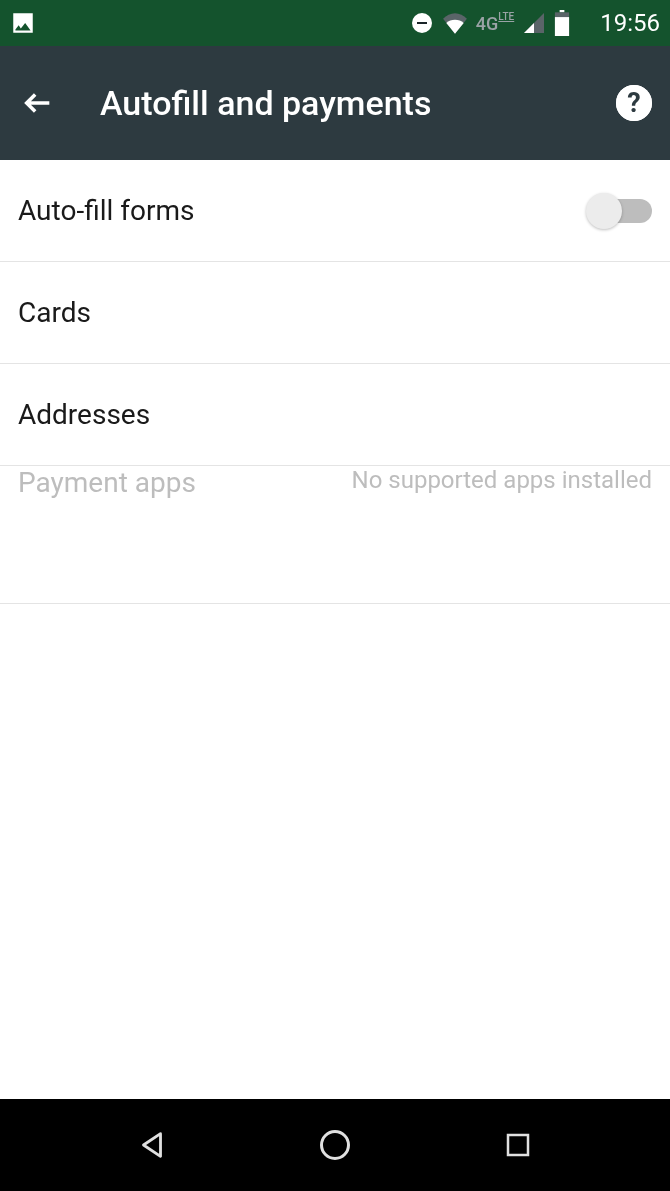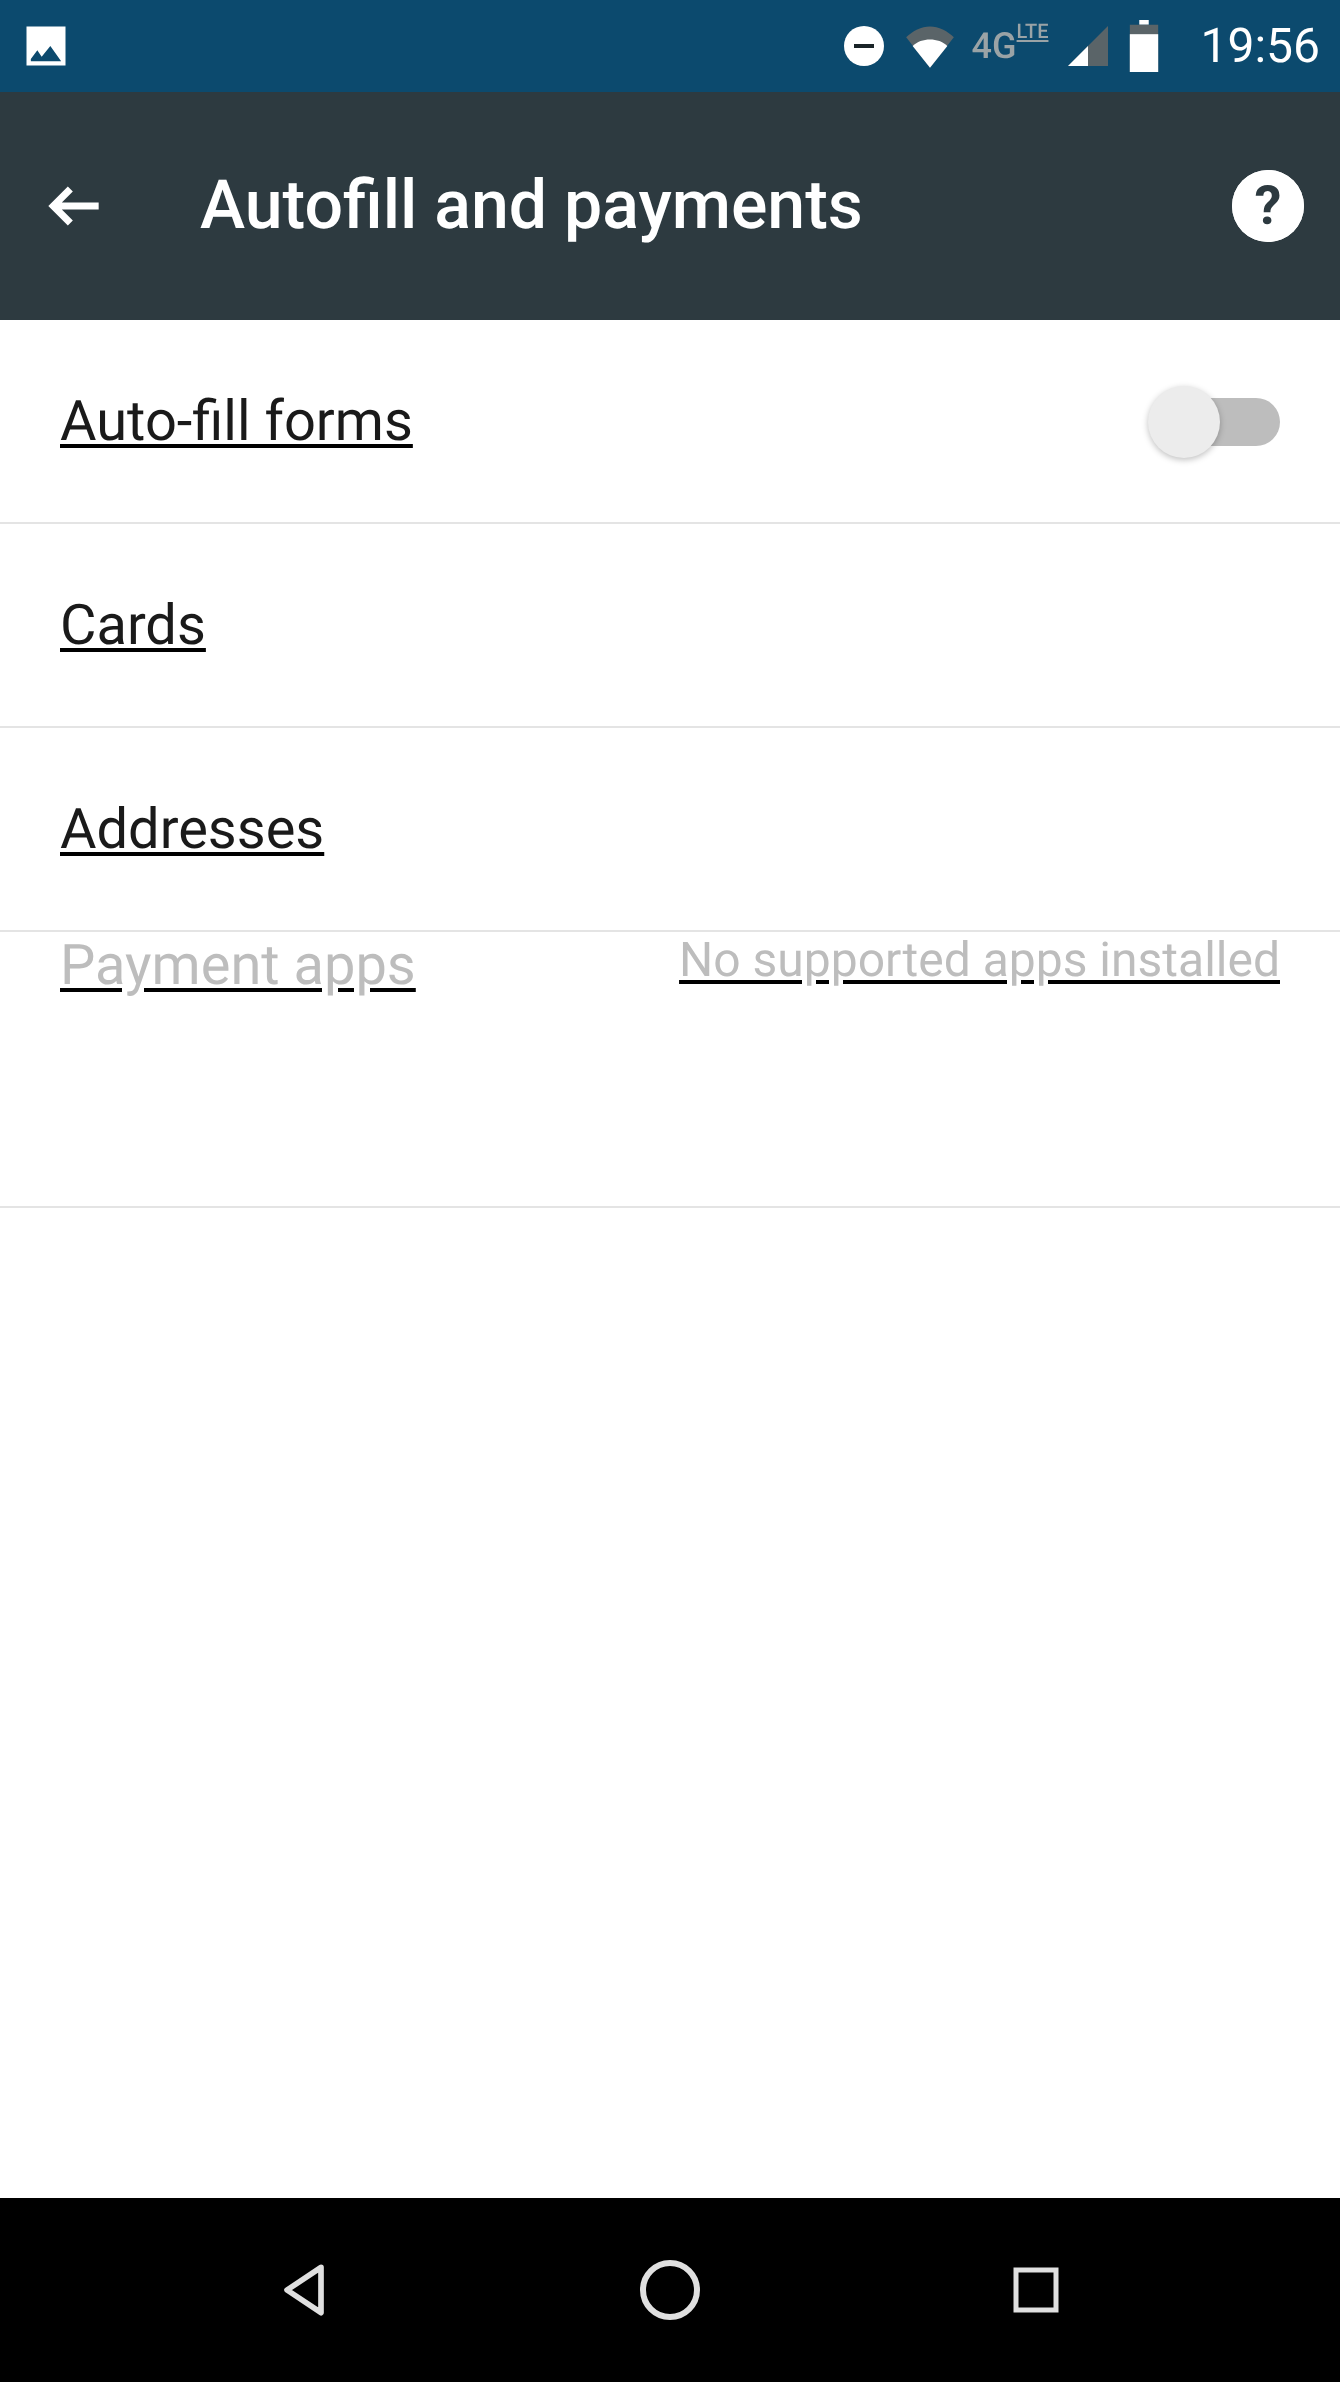--- a/index.html
+++ b/index.html
@@ -10,42 +10,42 @@
     body {
       width: 670px;
       height: 1191px;
       font-family: Roboto, -apple-system, BlinkMacSystemFont, 'Segoe UI', sans-serif;
       background: #ffffff;
       overflow: hidden;
       position: relative;
     }
     .status-bar {
       height: 46px;
-      background: #0c4a6e;
+      background: #14532d;
       display: flex;
       align-items: center;
       justify-content: space-between;
       padding: 0 10px;
       color: #fff;
     }
     .status-left {
       display: flex;
       align-items: center;
       gap: 8px;
     }
     .status-right {
       display: flex;
       align-items: center;
       gap: 8px;
     }
     .status-time {
       font-size: 24px;
       font-weight: 400;
       color: #fff;
-      margin-left: 12px;
+      margin-left: 22px;
     }
     .status-icon {
       display: inline-flex;
       align-items: center;
       justify-content: center;
     }
     .app-bar {
       height: 114px;
       background: #2d3a40;
       display: flex;
@@ -80,24 +80,23 @@
       color: #2d3a40;
       font-size: 26px;
       font-weight: bold;
     }
     .settings-list {
       background: #fff;
     }
     .setting-row {
       display: flex;
       align-items: center;
-      padding: 0 30px;
+      padding: 0 18px;
       border-bottom: 1px solid #e4e4e4;
       cursor: pointer;
-      text-decoration: underline;
     }
     .setting-row.row-autofill {
       height: 102px;
     }
     .setting-row.row-simple {
       height: 102px;
     }
     .setting-row.row-payment {
       height: 138px;
       flex-direction: row;

